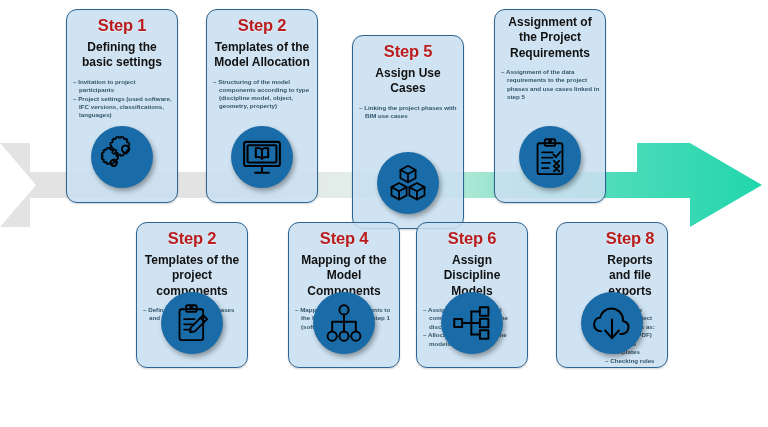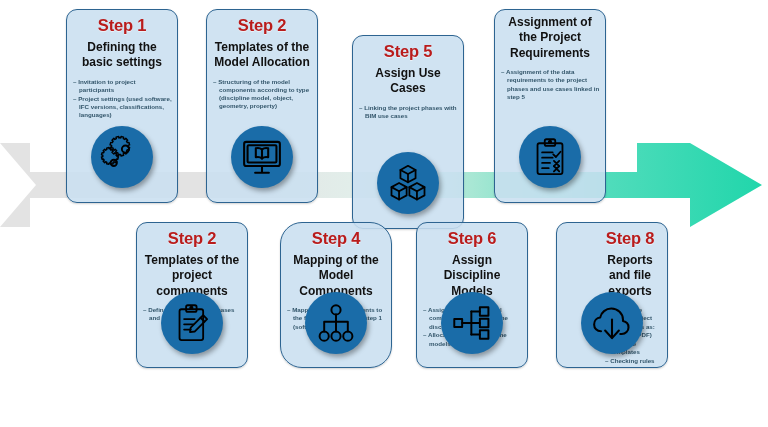--- a/index.html
+++ b/index.html
@@ -200,21 +200,21 @@
           <rect x="23" y="5" width="16" height="10" rx="2.5"></rect>
           <circle cx="31" cy="9" r="1.8" fill="#000"></circle>
           <path d="M20 26h16M20 34h14M20 42h10"></path>
           <path d="M49 20l6 6-19 19-7 1 1-7z"></path>
           <path d="M45 24l6 6"></path>
         </svg>
       </div>
     </div>
   </div>
 
-  <div class="card bottom" style="left:280px;border-radius:22px;">
+  <div class="card bottom" style="left:288px;">
     <div class="card-title">Step 4</div>
     <div class="card-sub">Mapping of the Model Components</div>
     <div class="card-body">
       <span class="bullet">– Mapping of the components to the formats specified in step 1 (software, IFC)</span>
     </div>
     <div class="icon-wrap">
       <div class="icon-circle">
         <svg viewBox="0 0 64 64" width="42" height="42" fill="none" stroke="#000" stroke-width="3" stroke-linejoin="round" stroke-linecap="round">
           <circle cx="32" cy="12" r="7"></circle>
           <circle cx="14" cy="52" r="7"></circle>

